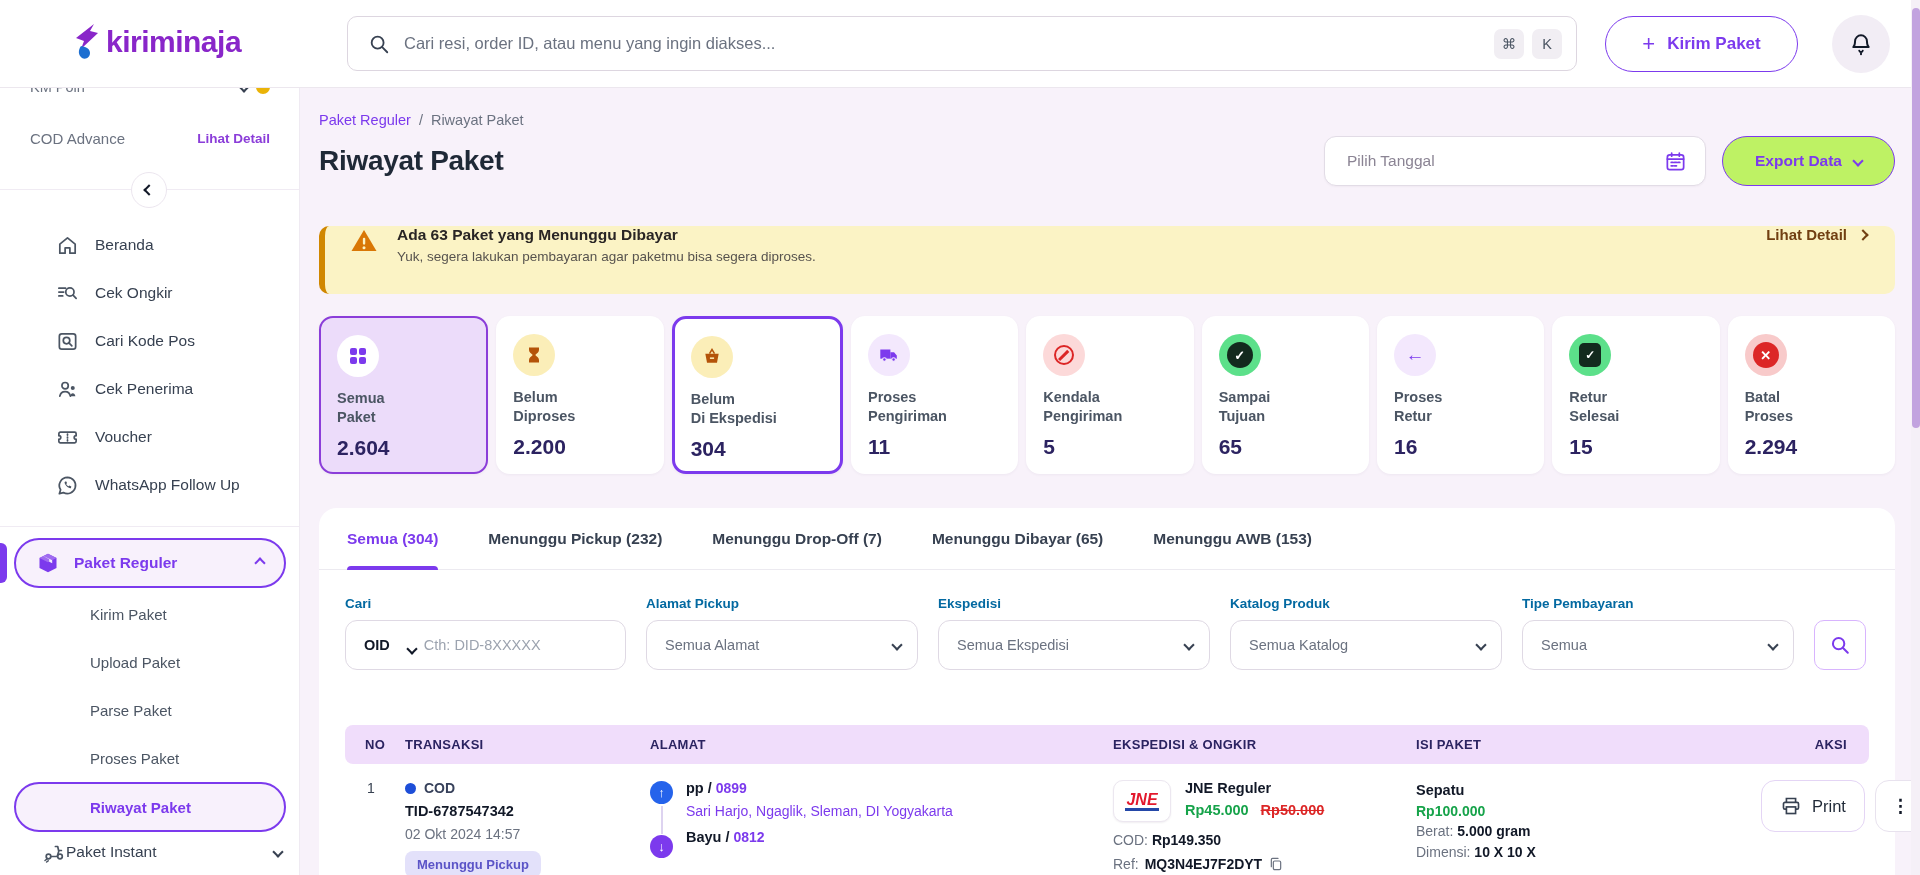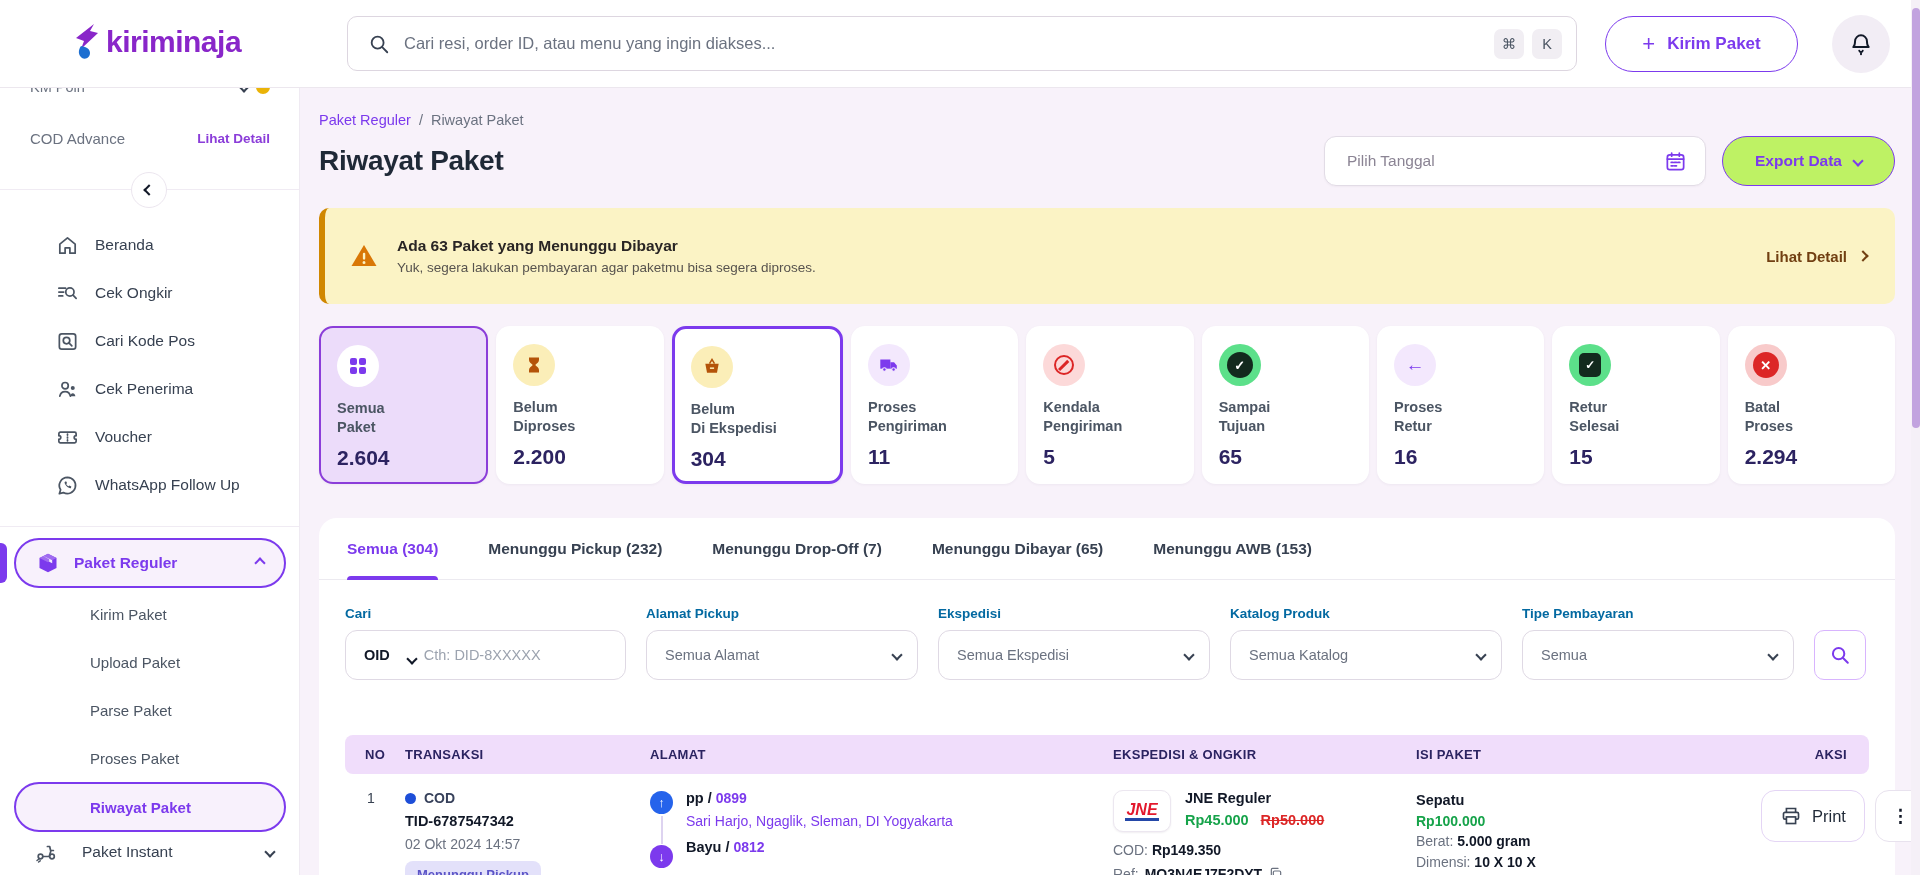--- a/index.html
+++ b/index.html
@@ -42,22 +42,22 @@
   .side-item svg { flex:0 0 auto; }
   .pill { position:absolute; left:14px; width:272px; background:#f8f1fc; border:2.5px solid #7c3aed;
     border-radius:28px; display:flex; align-items:center; cursor:pointer; }
   .pill-reguler { top:450px; height:50px; padding:0 20px; gap:14px; justify-content:flex-start; }
   .pill-reguler .lbl { color:#7c3aed; font-weight:bold; font-size:15.5px; flex:1; }
   .accent-bar { position:absolute; left:0; top:455px; width:7px; height:40px; background:#7c3aed; border-radius:0 6px 6px 0; }
   .submenu { position:absolute; left:0; top:502px; width:300px; }
   .sub-item { height:48px; display:flex; align-items:center; padding-left:90px; color:#4b5563; font-size:15px; cursor:pointer; }
   .pill-riwayat { top:694px; height:50px; padding-left:74px; }
   .pill-riwayat .lbl { color:#7c3aed; font-weight:bold; font-size:15px; }
-  .instant { position:absolute; top:740px; left:4px; width:300px; height:48px; display:flex; align-items:center;
-    gap:24px; padding:0 30px; color:#374151; font-size:15.5px; cursor:pointer; }
+  .instant { position:absolute; top:740px; left:12px; width:300px; height:48px; display:flex; align-items:center;
+    gap:0; padding:0 30px; color:#374151; font-size:15.5px; cursor:pointer; }
   .instant .lbl { flex:1; }
 
   
   .chev { display:inline-block; width:8px; height:8px; border-right:2px solid currentColor; border-bottom:2px solid currentColor; }
   .chev.down { transform:rotate(45deg); }
   .chev.up { transform:rotate(-135deg); }
   .chev.left { transform:rotate(135deg); }
   .chev.right { transform:rotate(-45deg); }
 
   
@@ -67,22 +67,22 @@
   .bc-sep, .bc-cur { color:#6b7280; }
   .title-row { margin-top:8px; display:flex; align-items:center; }
   .page-title { font-size:28px; font-weight:bold; color:#1f2937; letter-spacing:-0.3px; }
   .title-actions { margin-left:auto; display:flex; gap:16px; }
   .date-input { width:382px; height:50px; background:#fff; border:1px solid #e2dce6; border-radius:12px;
     display:flex; align-items:center; padding:0 18px 0 22px; cursor:pointer; box-shadow:0 1px 2px rgba(40,20,60,.04); }
   .date-input .ph { color:#8b8494; font-size:15.5px; flex:1; }
   .export-btn { width:173px; height:50px; border-radius:25px; border:1.5px solid #7c3aed; background:#bef264;
     color:#7c3aed; font-size:15.5px; font-weight:bold; display:flex; align-items:center; justify-content:center; gap:12px; cursor:pointer; }
 
-  .banner { margin-top:22px; height:96px; background:#fbf3c5; border-left:6px solid #d08700; border-radius:10px;
-    display:flex; align-items:center; padding:0 28px 0 24px; }
+  .banner { margin-top:40px; height:68px; background:#fbf3c5; border-left:6px solid #d08700; border-radius:10px;
+    display:flex; align-items:flex-start; padding:0 28px 0 24px; }
   .banner-text { margin-left:18px; }
   .banner-title { font-size:15.5px; font-weight:bold; color:#292524; }
   .banner-sub { font-size:13.5px; color:#57534e; margin-top:5px; }
   .banner-action { margin-left:auto; display:flex; align-items:center; gap:12px; color:#713f12;
     font-size:15px; font-weight:bold; cursor:pointer; }
 
   .cards { margin-top:22px; display:flex; gap:8px; }
   .scard { flex:1; height:158px; background:#fff; border-radius:14px; padding:17px 16px; border:1px solid transparent;
     box-shadow:0 1px 3px rgba(50,30,70,.05); cursor:pointer; }
   .scard.sel-fill { background:#ecdcfa; border:2px solid #8b3dd9; }

